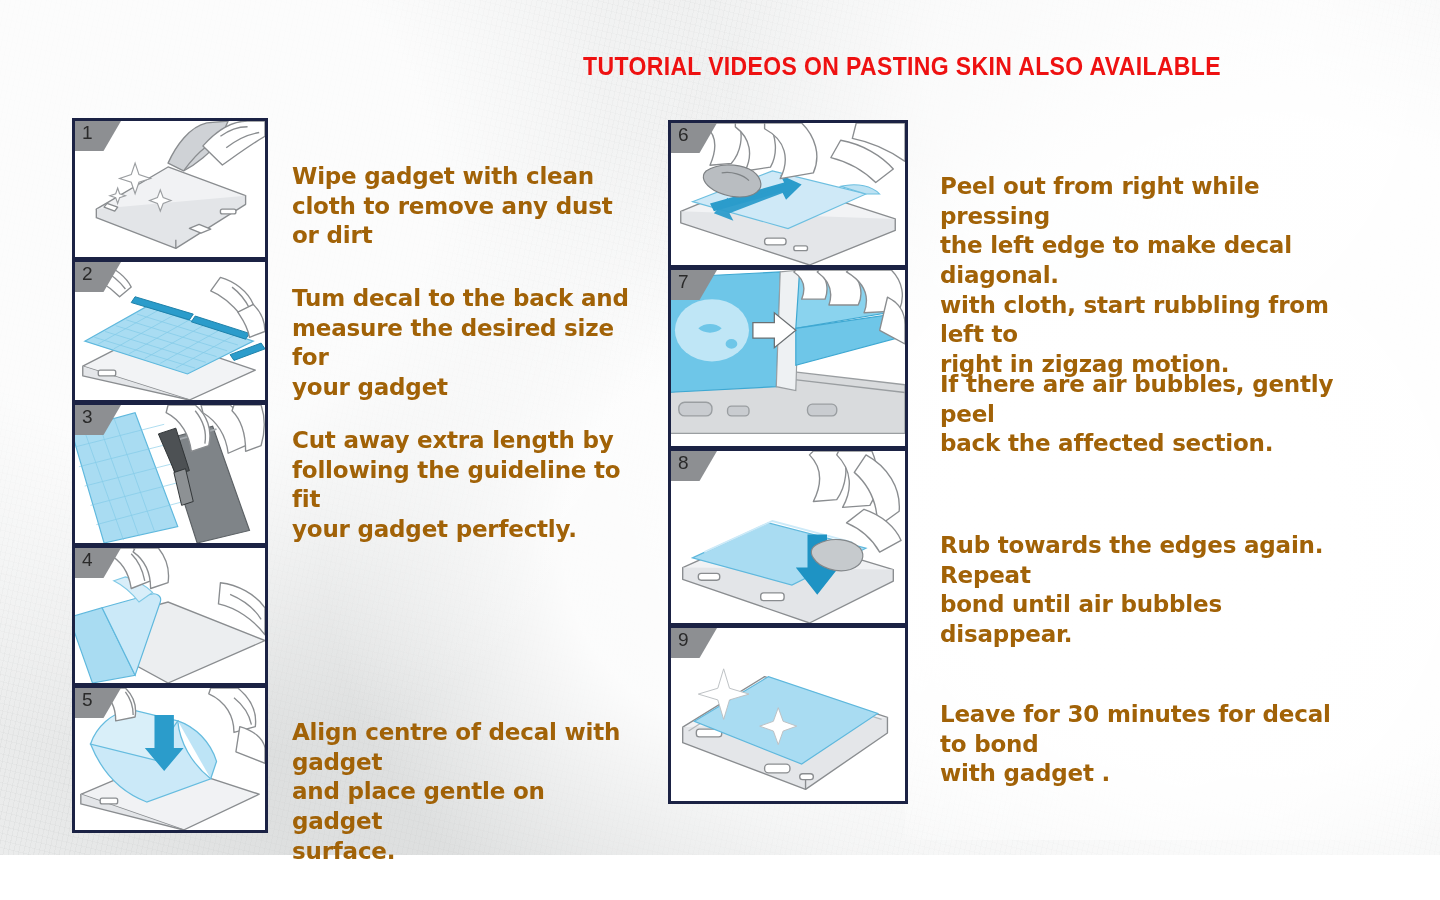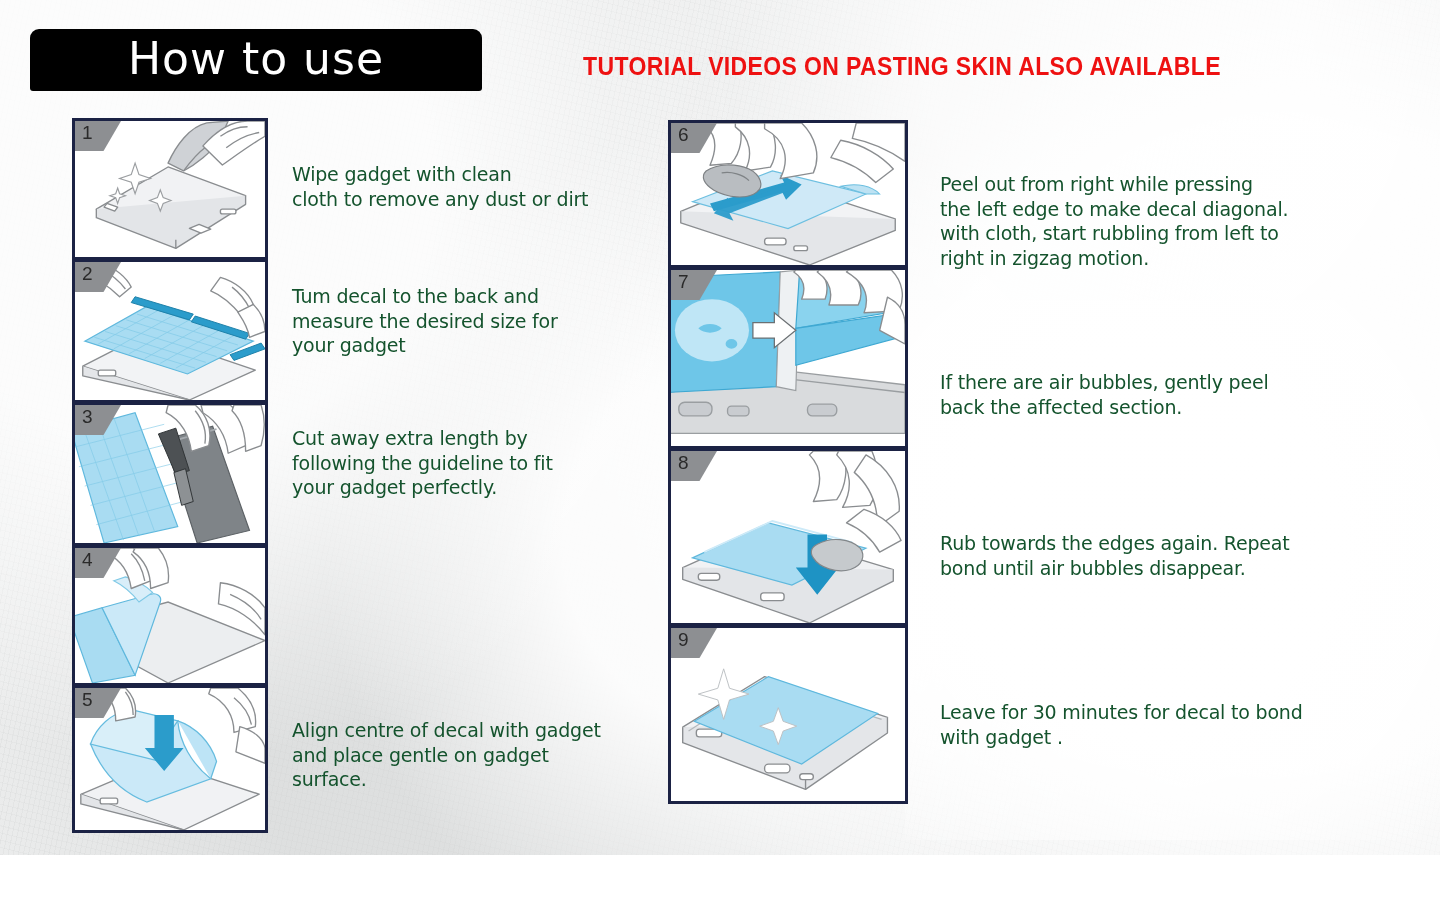--- a/index.html
+++ b/index.html
@@ -117,47 +117,44 @@
     font-size: 19px;
     color: #2a2a2a;
     font-family: "Liberation Sans", sans-serif;
     z-index: 4;
     line-height: 1;
   }
 
   
   .caption {
     position: absolute;
-    color: #14532d;
-    font-size: 19px;
+    color: #a16207;
+    font-size: 23px;
     line-height: 1.29;
     font-family: "DejaVu Sans", sans-serif;
-    font-weight: 400;
+    font-weight: 700;
     letter-spacing: -0.2px;
     white-space: pre-line;
   }
   .cap-left  { left: 292px; width: 350px; }
   .cap-right { left: 940px; width: 400px; }
 
   
   .ill { position: absolute; inset: 0; }
   .ill svg { width: 100%; height: 100%; display: block; }
 </style>
 </head>
 <body>
 
 <div id="page">
 
   <div id="paper-texture"></div>
   <div id="bottom-white"></div>
   <div id="right-wash"></div>
 
-  <div id="header-bar">
-    <span id="header-title">How to use</span>
-  </div>
   <div id="tutorial-note">TUTORIAL VIDEOS ON PASTING SKIN ALSO AVAILABLE</div>
 
   <div class="column" id="col-left">
 
     <div class="panel" style="height:142px">
       <div class="step-tab"></div>
       <div class="step-num">1</div>
       <div class="ill">
         <svg viewBox="0 0 196 142" preserveAspectRatio="none">
           <g fill="none" stroke="#8a8d90" stroke-width="1.4" stroke-linejoin="round">

